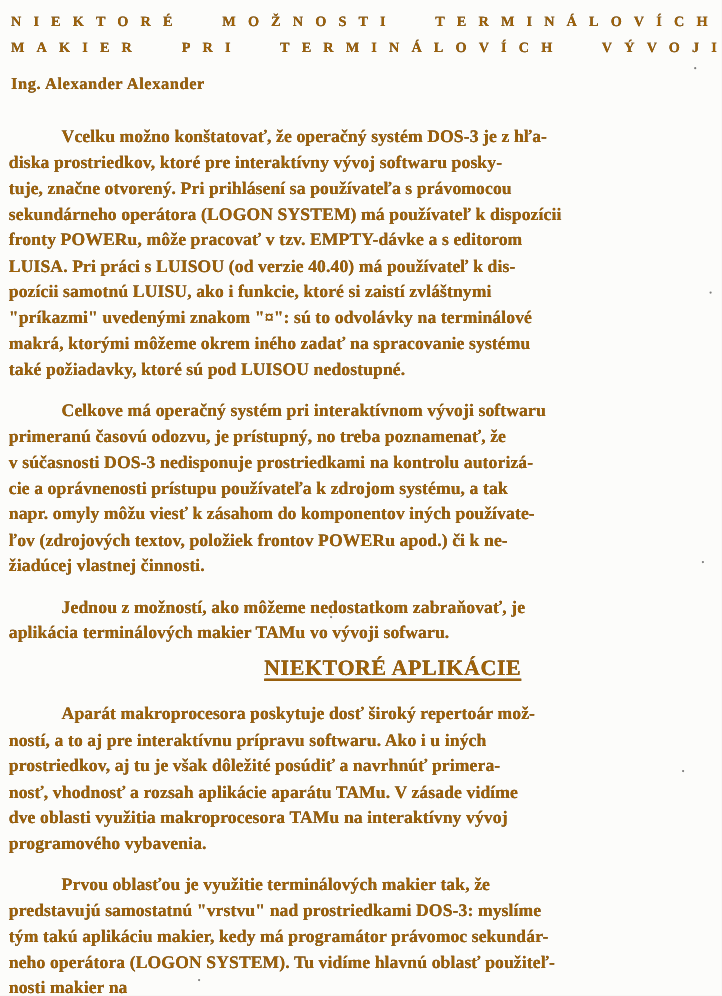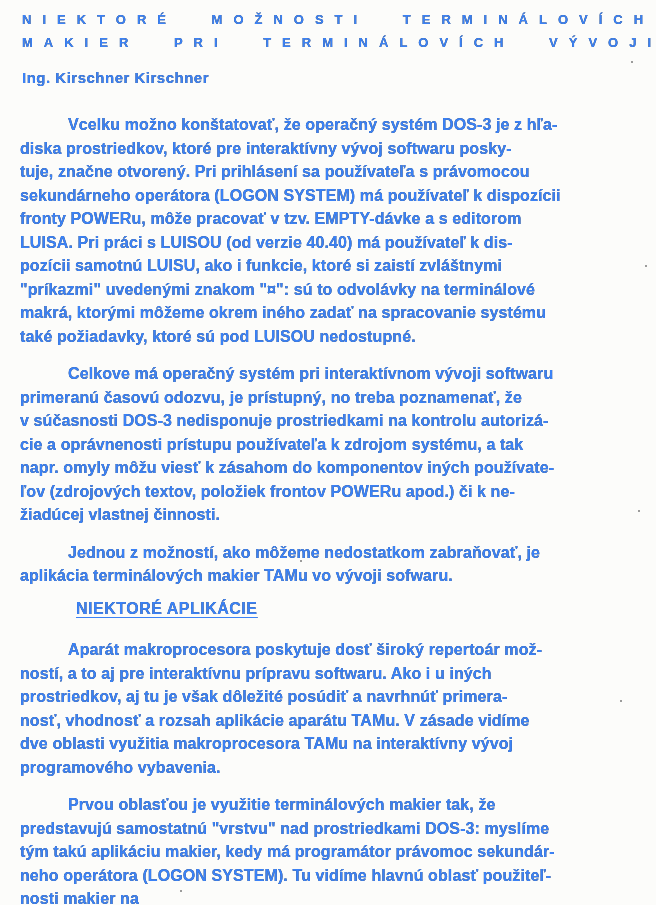--- a/index.html
+++ b/index.html
@@ -6,24 +6,24 @@
     margin: 0;
     padding: 0;
     background: #f6f6f4;
   }
   .page {
     position: relative;
     width: 656px;
     height: 905px;
     background: #fcfcfa;
     overflow: hidden;
-    font-family: Liberation Sans, sans-serif;
-    color: #3b82f6;
+    font-family: Liberation Serif, serif;
+    color: #a16207;
     box-sizing: border-box;
-    padding: 8px 6px 0 20px;
+    padding: 8px 6px 0 8px;
     text-shadow: 0 0 0.6px rgba(10,10,10,0.85);
   }
   .title {
     margin: 0 0 0 2px;
     font-size: 13px;
     font-weight: bold;
     line-height: 23px;
     letter-spacing: 11px;
     word-spacing: 20px;
     white-space: nowrap;
@@ -42,46 +42,47 @@
     line-height: 23.5px;
     letter-spacing: 0.1px;
   }
   .para {
     margin: 14px 0 9px 0;
     white-space: pre-line;
     text-indent: 48px;
   }
   .section-heading {
     margin: 2px 0 18px 56px;
-    font-size: 16px;
+    font-size: 20px;
     font-weight: bold;
     line-height: 23.5px;
     text-decoration: underline;
     text-underline-offset: 3px;
     letter-spacing: 0.5px;
+    text-align: center;
   }
   
   .speck {
     position: absolute;
     width: 2px; height: 2px;
     background: rgba(20,20,20,0.55);
     border-radius: 50%;
   }
 </style>
 </head>
 <body>
 
 <div class="page">
 
   <h1 class="title">
     <span class="title-line">NIEKTORÉ MOŽNOSTI TERMINÁLOVÍCH</span>
     <span class="title-line">MAKIER PRI TERMINÁLOVÍCH VÝVOJI</span>
   </h1>
 
-  <div class="author">Ing. Kirschner Kirschner</div>
+  <div class="author">Ing. Alexander Alexander</div>
 
   <div class="body-text">
 
     <p class="para">Vcelku možno konštatovať, že operačný systém DOS-3 je z hľa-
 diska prostriedkov, ktoré pre interaktívny vývoj softwaru posky-
 tuje, značne otvorený. Pri prihlásení sa používateľa s právomocou
 sekundárneho operátora (LOGON SYSTEM) má používateľ k dispozícii
 fronty POWERu, môže pracovať v tzv. EMPTY-dávke a s editorom
 LUISA. Pri práci s LUISOU (od verzie 40.40) má používateľ k dis-
 pozícii samotnú LUISU, ako i funkcie, ktoré si zaistí zvláštnymi

